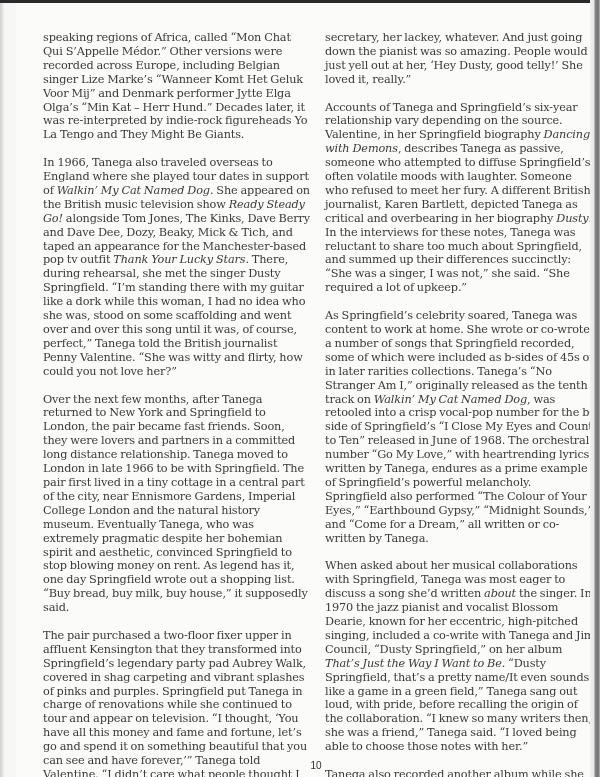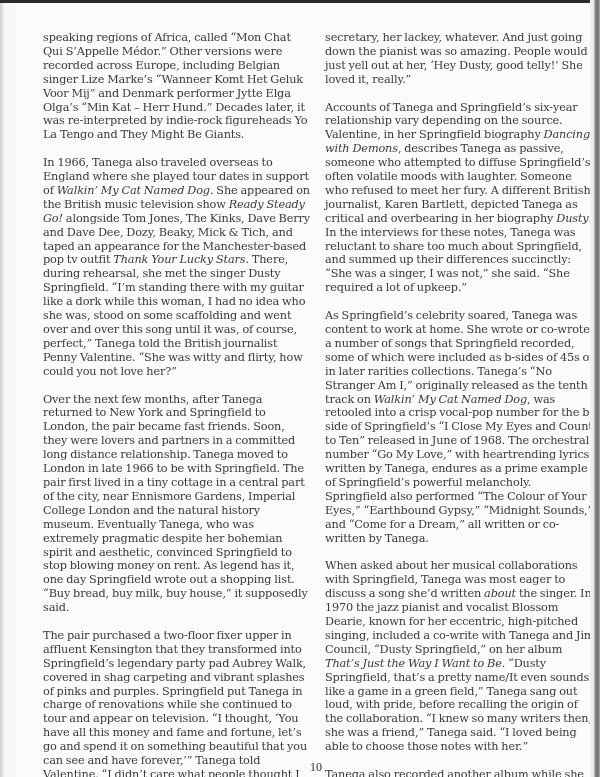--- a/index.html
+++ b/index.html
@@ -30,22 +30,22 @@
     position: absolute; top: 28px; width: 268px;
     font-size: 11.3px; line-height: 13.9px; letter-spacing: -0.15px;
     word-spacing: -0.5px;
   }
   .col-left { left: 27px; }
   .col-right { left: 309px; width: 270px; }
   .col p { margin: 0 0 13.9px 0; }
   .col em { font-style: italic; }
   .page-number {
     position: absolute; left: 290px; top: 757px; width: 20px; text-align: center;
-    font-family: Liberation Serif, serif;
-    font-size: 12px; color: #333;
+    font-family: Liberation Sans, sans-serif;
+    font-size: 10px; color: #333;
   }
 </style>
 </head>
 <body>
 
 <div class="page">
   <div class="col col-left">
       <p><span>speaking regions of Africa, called “Mon Chat Qui S’Appelle Médor.” Other versions were recorded across Europe, including Belgian singer Lize Marke’s “Wanneer Komt Het Geluk Voor Mij” and Denmark performer Jytte Elga Olga’s “Min Kat – Herr Hund.” Decades later, it was re-interpreted by indie-rock figureheads Yo La Tengo and They Might Be Giants.</span></p>
       <p><span>In 1966, Tanega also traveled overseas to England where she played tour dates in support of </span><em>Walkin’ My Cat Named Dog</em><span>. She appeared on the British music television show </span><em>Ready Steady Go!</em><span> alongside Tom Jones, The Kinks, Dave Berry and Dave Dee, Dozy, Beaky, Mick &amp; Tich, and taped an appearance for the Manchester-based pop tv outfit </span><em>Thank Your Lucky Stars</em><span>. There, during rehearsal, she met the singer Dusty Springfield. “I’m standing there with my guitar like a dork while this woman, I had no idea who she was, stood on some scaffolding and went over and over this song until it was, of course, perfect,” Tanega told the British journalist Penny Valentine. “She was witty and flirty, how could you not love her?”</span></p>
       <p><span>Over the next few months, after Tanega returned to New York and Springfield to London, the pair became fast friends. Soon, they were lovers and partners in a committed long distance relationship. Tanega moved to London in late 1966 to be with Springfield. The pair first lived in a tiny cottage in a central part of the city, near Ennismore Gardens, Imperial College London and the natural history museum. Eventually Tanega, who was extremely pragmatic despite her bohemian spirit and aesthetic, convinced Springfield to stop blowing money on rent. As legend has it, one day Springfield wrote out a shopping list. “Buy bread, buy milk, buy house,” it supposedly said.</span></p>

